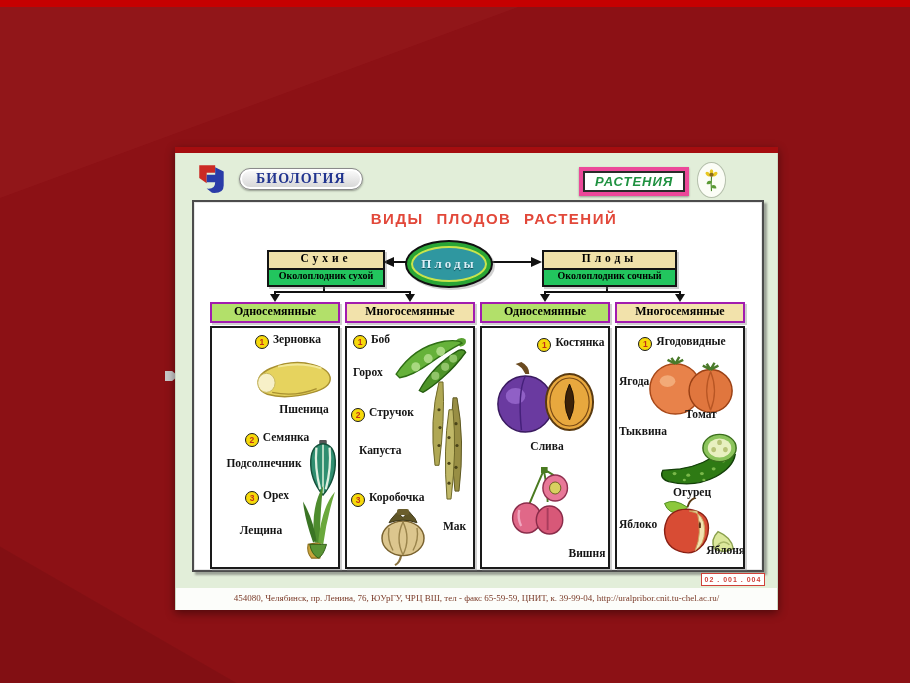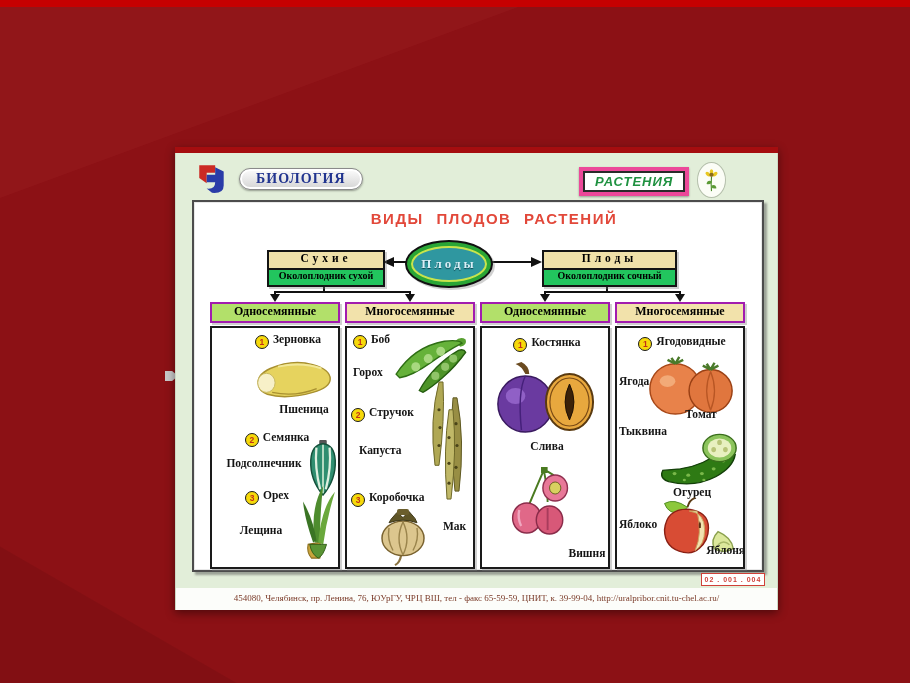--- a/index.html
+++ b/index.html
@@ -197,21 +197,21 @@
                 <path d="M20 20 L26 12 L32 18 L38 11 L44 19 L46 24 Q32 18 18 24Z" fill="#5e5426" stroke="#3a3414" stroke-width="1"></path>
                 <rect x="26" y="8" width="12" height="7" rx="2" fill="#6b5e2c"></rect>
               </svg>
             </div>
             <div class="entry txt" style="left: 96px; top: 192px; width: 32px; text-align: left;"><span>Мак</span></div>
           </div>
         </div>
         <div class="col" style="left: 286px;">
           <div class="col-h" style="background: rgb(178, 224, 106);">Односемянные</div>
           <div class="col-b">
-            <div class="entry txt" style="left: 0px; top: 8px; width: 130px; text-align: center;"><span class="num">1</span><span>Костянка</span></div>
+            <div class="entry txt" style="left: 0px; top: 8px; width: 130px; text-align: center; padding-left: 24px;"><span class="num">1</span><span>Костянка</span></div>
             <div class="entry pic" style="left: 10px; top: 34px; width: 104px; height: 74px;">
               <svg viewBox="0 0 106 74" preserveAspectRatio="none">
                 <path d="M34 12 Q30 4 24 2 L30 0 Q38 4 38 12Z" fill="#6a4a20"></path>
                 <ellipse cx="34" cy="42" rx="28" ry="28" fill="#6a3aa0" stroke="#3a1a60" stroke-width="1.5"></ellipse>
                 <ellipse cx="24" cy="34" rx="10" ry="8" fill="#9a6ad0" opacity="0.8"></ellipse>
                 <path d="M34 14 Q26 30 30 68" stroke="#45207a" stroke-width="1.5" fill="none"></path>
                 <ellipse cx="79" cy="40" rx="24" ry="28" fill="#e8a83e" stroke="#5a3a10" stroke-width="2"></ellipse>
                 <ellipse cx="79" cy="40" rx="20" ry="24" fill="none" stroke="#7a4a14" stroke-width="1.2"></ellipse>
                 <path d="M79 22 Q70 40 79 58 Q88 40 79 22Z" fill="#3c2208" stroke="#1e1004" stroke-width="1"></path>
               </svg>

